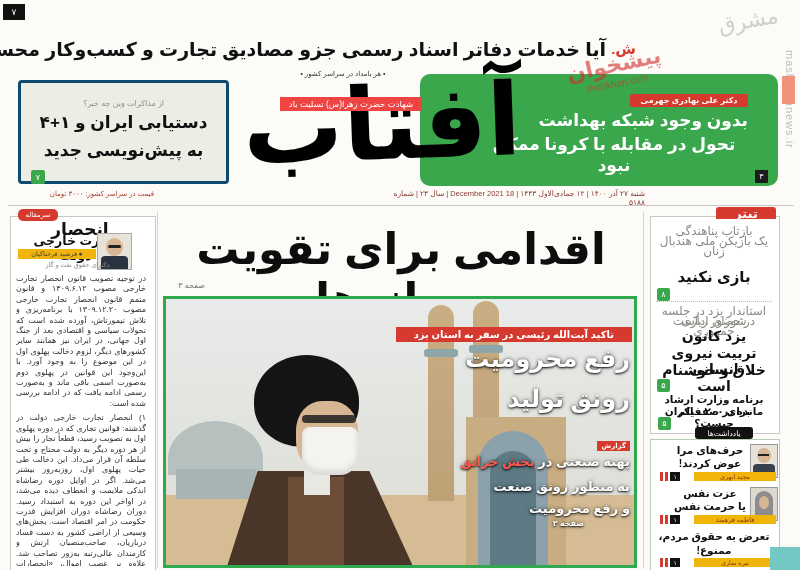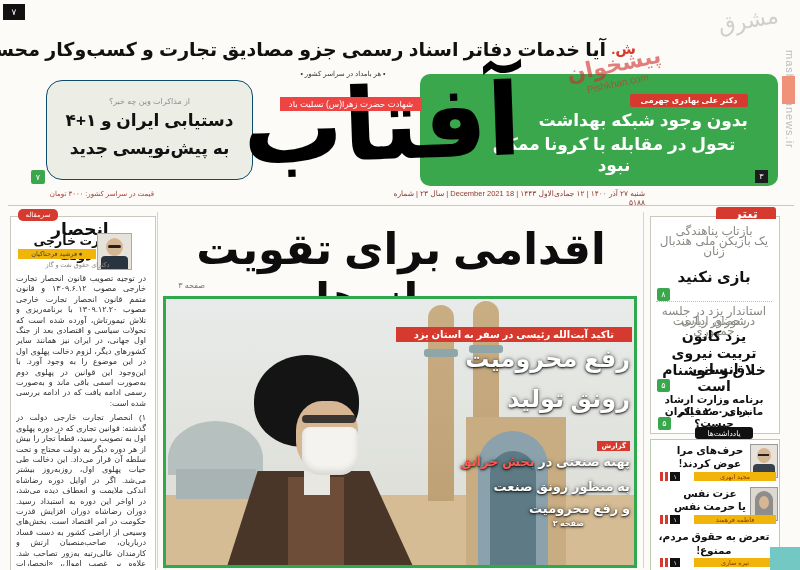--- a/index.html
+++ b/index.html
@@ -52,21 +52,21 @@
   <div class="abs center" style="left:560px;top:52px;width:110px;transform:rotate(-12deg);z-index:6;opacity:.6;">
     <div class="b" style="font-size:22px;color:#d12b2b;">پیشخوان</div>
     <div style="font-size:10px;color:#d12b2b;">Pishkhan.com</div>
   </div>
 
   <div class="abs rtl center" style="left:268px;top:70px;width:150px;font-size:7px;color:#333;">• هر بامداد در سراسر کشور •</div>
   <div class="abs rtl" style="left:280px;top:97px;width:142px;height:14px;background:#ef4444;color:#fff;font-size:8.5px;display:flex;align-items:center;justify-content:center;z-index:4;">شهادت حضرت زهرا(س) تسلیت باد</div>
   <div class="abs b center rtl" style="left:238px;top:58px;width:288px;height:138px;line-height:132px;font-size:100px;color:#000;transform:rotate(-2deg);z-index:3;">آفتاب</div>
   <div class="abs rtl" style="left:383px;top:189px;width:262px;font-size:7.5px;color:#8a3a30;text-align:right;">شنبه ۲۷ آذر ۱۴۰۰ | ۱۲ جمادی‌الاول ۱۴۴۳ | 18 December 2021 | سال ۲۳ | شماره ۵۱۸۸</div>
 
-  <div class="abs" style="left:46px;top:80px;width:205px;height:98px;background:#eceee6;border:1px solid #0c4a6e;border-radius:16px;">
+  <div class="abs" style="left:18px;top:80px;width:205px;height:98px;background:#eceee6;border:3px solid #0c4a6e;border-radius:4px;">
     <div class="rtl center" style="margin-top:16px;font-size:8px;color:#8f8f88;">از مذاکرات وین چه خبر؟</div>
     <div class="rtl center b" style="margin-top:4px;font-size:17px;color:#111;">دستیابی ایران و ۱+۴</div>
     <div class="rtl center b" style="margin-top:7px;font-size:17px;color:#111;">به پیش‌نویسی جدید</div>
   </div>
   <div class="abs badge" style="left:31px;top:170px;width:14px;height:14px;">۷</div>
   <div class="abs rtl" style="left:14px;top:190px;width:140px;font-size:7px;color:#b03a2e;text-align:right;">قیمت در سراسر کشور: ۳۰۰۰ تومان</div>
 
   <div class="abs" style="left:8px;top:205px;width:786px;height:1px;background:#c9c9c3;"></div>
 
   <div class="abs" style="left:157px;top:212px;width:1px;height:356px;background:#d5d5cd;"></div>

